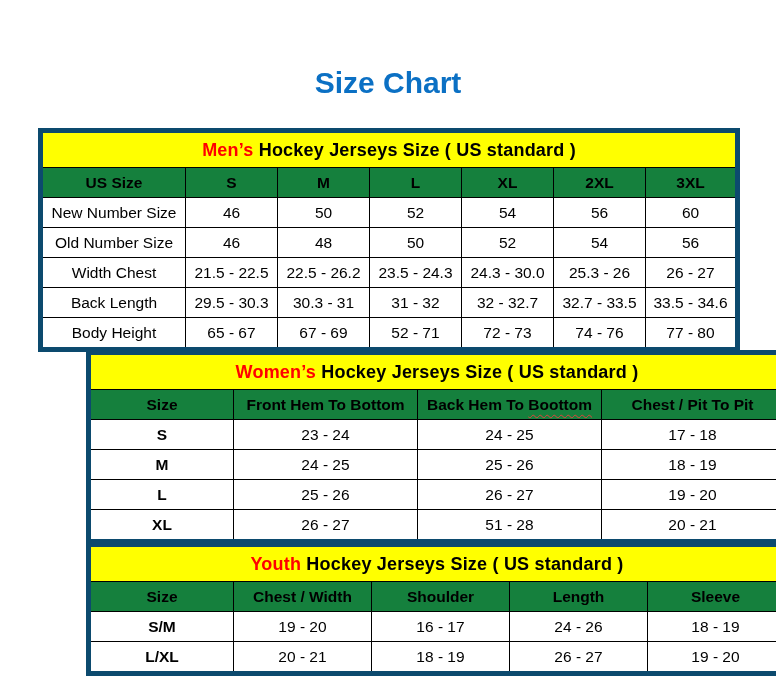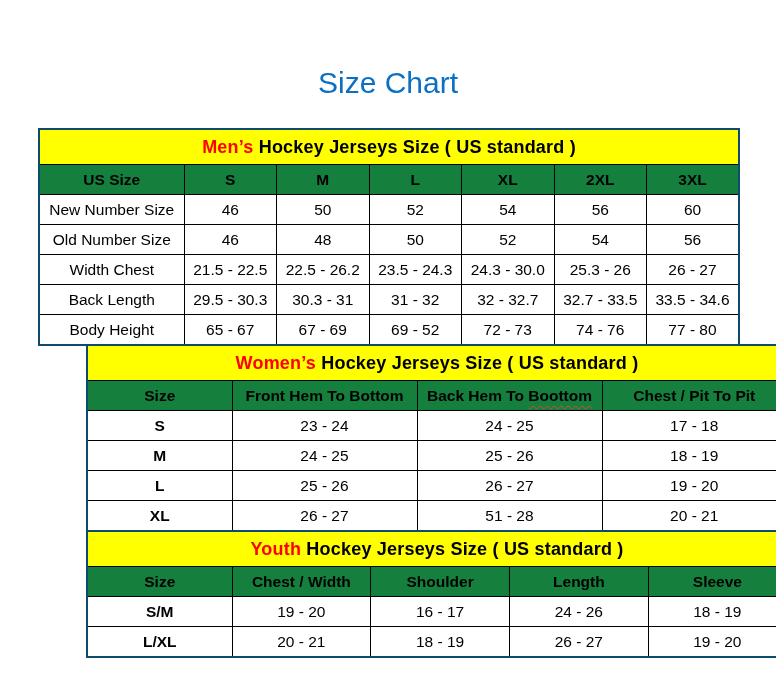--- a/index.html
+++ b/index.html
@@ -16,34 +16,34 @@
     overflow: hidden;
   }
   .page-title {
     position: absolute;
     top: 66px;
     left: 0;
     width: 100%;
     margin: 0;
     text-align: center;
     font-size: 30px;
-    font-weight: normal;
+    font-weight: bold;
     color: #0b70c4;
   }
   .tables {
     position: absolute;
     top: 128px;
     left: 38px;
     width: 702px;
   }
   table.size-table {
     border-collapse: collapse;
     table-layout: fixed;
     width: 702px;
-    border: 2px solid #0c4a6e;
+    border: 5px solid #0c4a6e;
   }
   table.size-table + table.size-table {
     margin-top: -2px;
     margin-left: 48px;
   }
   .size-table td, .size-table th {
     border: 1.6px solid #000;
     text-align: center;
     vertical-align: middle;
     padding: 0 2px;
@@ -146,21 +146,21 @@
             <td>30.3 - 31</td>
             <td>31 - 32</td>
             <td>32 - 32.7</td>
             <td>32.7 - 33.5</td>
             <td>33.5 - 34.6</td>
           </tr>
           <tr class="data">
             <td>Body Height</td>
             <td>65 - 67</td>
             <td>67 - 69</td>
-            <td>69 - 52</td>
+            <td>52 - 71</td>
             <td>72 - 73</td>
             <td>74 - 76</td>
             <td>77 - 80</td>
           </tr>
         </tbody>
       </table>
     <table class="size-table">
         <colgroup>
           <col style="width: 145px;">
           <col>

